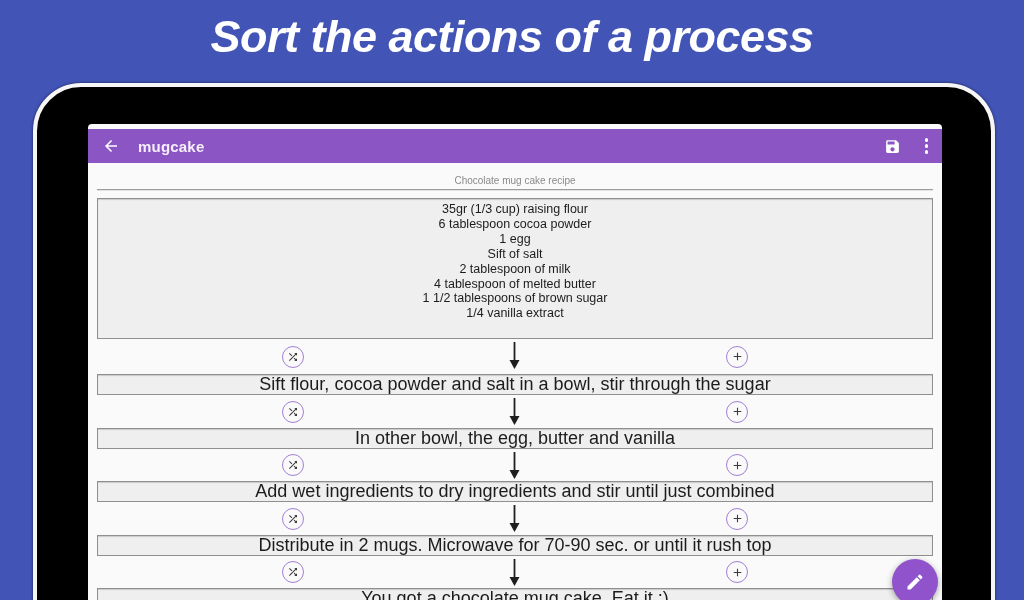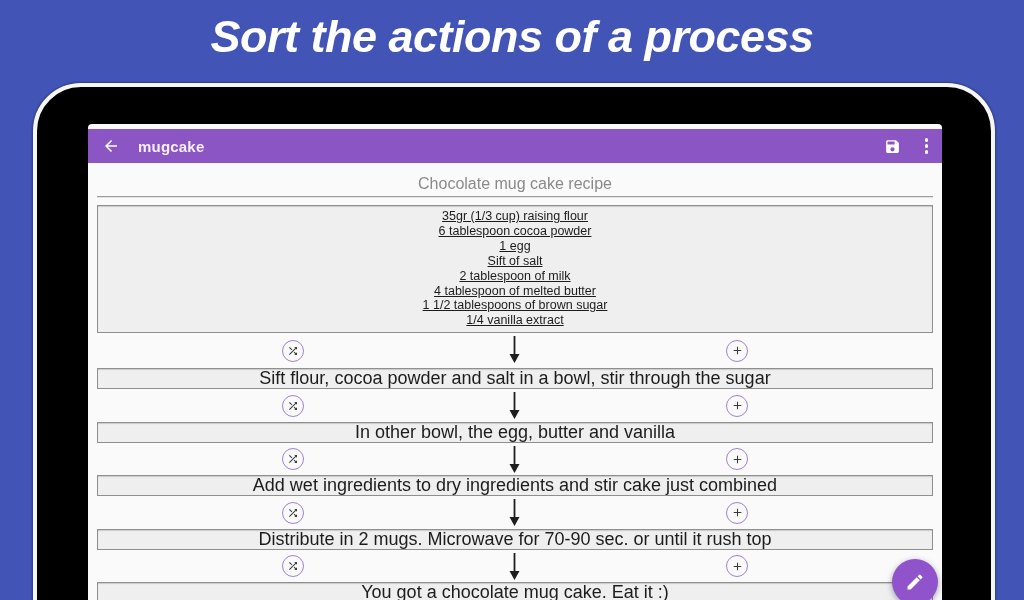--- a/index.html
+++ b/index.html
@@ -54,33 +54,33 @@
     color: #f4effa; letter-spacing: .2px;
   }
   .appbar .actions { margin-left: auto; display: flex; align-items: center; gap: 22px; }
   .icon-btn { background: none; border: none; padding: 0; cursor: pointer; display: flex; align-items: center; justify-content: center; }
   .dots { display: flex; flex-direction: column; gap: 2.5px; padding: 2px; }
   .dots i { width: 3.5px; height: 3.5px; border-radius: 50%; background: #fff; }
 
   
   .doc-title {
     margin-top: 12px; text-align: center;
-    font-size: 16px; color: #8a8a8a;
+    font-size: 10px; color: #8a8a8a;
   }
   .title-divider {
     margin: 3px 9px 0; height: 2px;
     background: #9d9d9d; border-bottom: 1px solid #e2e2e2;
   }
   .node {
     margin: 0 9px; background: #efefef;
     border: 1px solid #8f8f8f;
     box-shadow: inset 0 1px 1px rgba(0,0,0,.16);
     color: #1c1c1c;
   }
-  .ingredients { margin-top: 7px; padding: 3px 0 4px; text-decoration: underline; }
+  .ingredients { margin-top: 7px; padding: 3px 0 17px; }
   .ingredients p {
     margin: 0; text-align: center;
     font-size: 12.5px; line-height: 14.9px;
   }
   .step {
     height: 21px; display: flex;
     align-items: center; justify-content: center;
     font-size: 18px;
   }
 
@@ -223,21 +223,21 @@
       </span>
       <button class="circle-btn add">
         <span style="display:flex">
           <svg width="13" height="13" viewBox="0 0 24 24">
               <path fill="#3a3a3a" d="M19 13h-6v6h-2v-6H5v-2h6V5h2v6h6v2z"></path>
             </svg>
         </span>
       </button>
     </div>
 
-    <div class="node step">Add wet ingredients to dry ingredients and stir cake just combined</div>
+    <div class="node step">Add wet ingredients to dry ingredients and stir until just combined</div>
 
     <div class="connector">
       <button class="circle-btn swap">
         <span style="display:flex">
           <svg width="12" height="12" viewBox="0 0 24 24">
               <path fill="#3a3a3a" d="M10.59 9.17L5.41 4 4 5.41l5.17 5.17 1.42-1.41zM14.5 4l2.04 2.04L4 18.59 5.41 20 17.96 7.46 20 9.5V4h-5.5zm.33 9.41l-1.41 1.41 3.13 3.13L14.5 20H20v-5.5l-2.04 2.04-3.13-3.13z"></path>
             </svg>
         </span>
       </button>
       <span class="flow-arrow">

